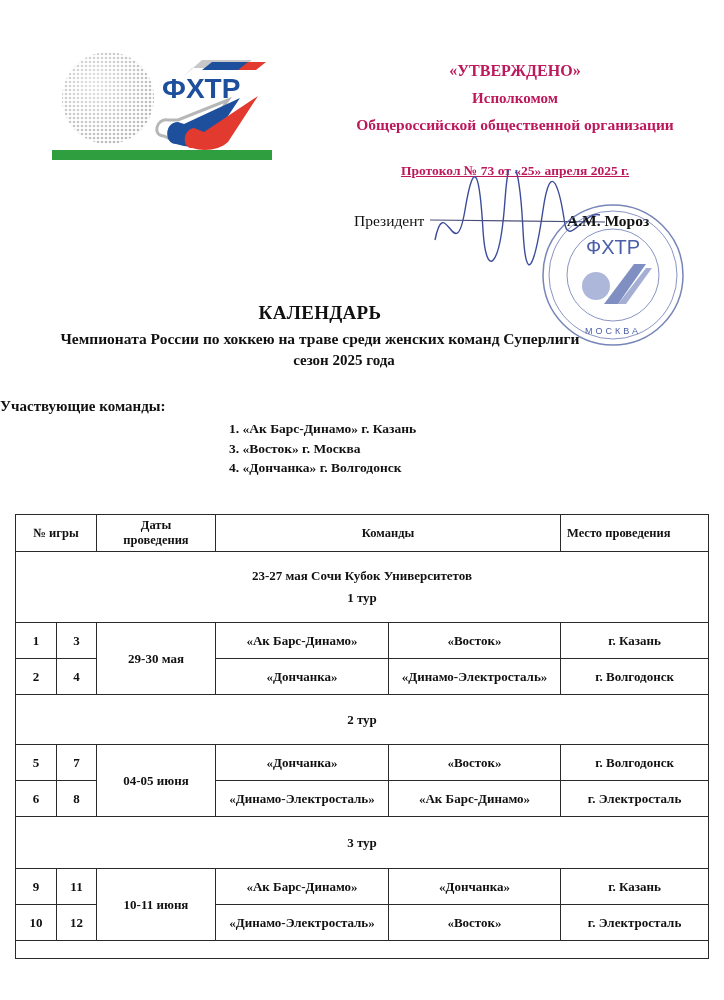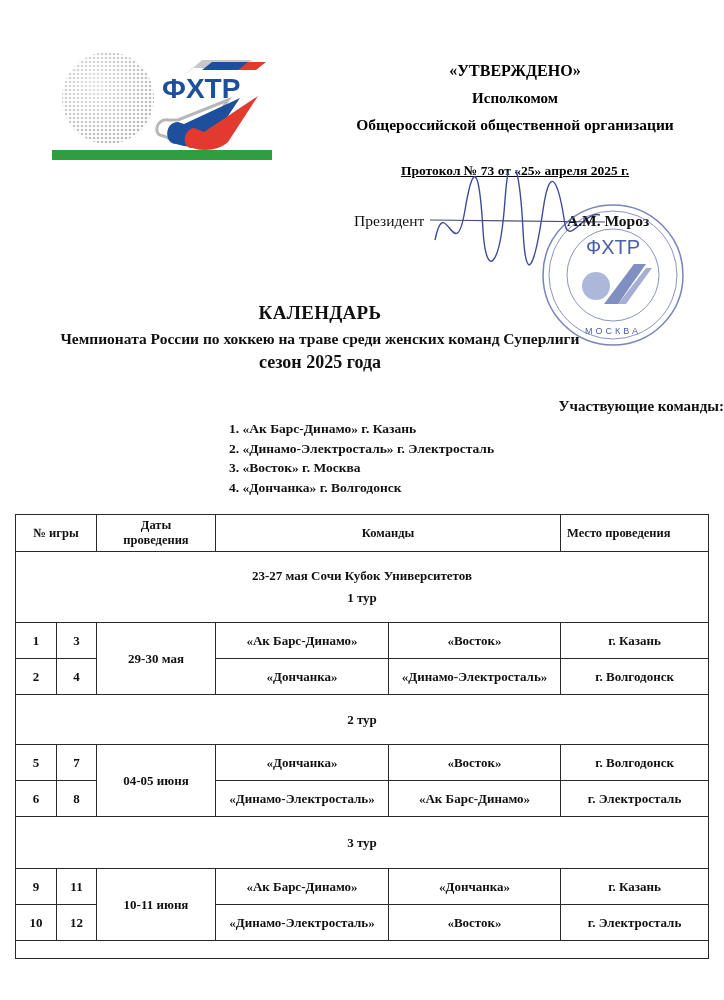--- a/index.html
+++ b/index.html
@@ -5,36 +5,36 @@
   html, body { margin:0; padding:0; }
   body {
     width:724px; height:1000px; position:relative; overflow:hidden;
     background:#ffffff; color:#111;
     font-family: "Liberation Serif", "DejaVu Serif", serif;
   }
   .abs { position:absolute; }
   
   .logo { left:52px; top:40px; width:220px; height:122px; }
   
-  .approve { left:330px; width:370px; text-align:center; font-weight:bold; color:#000000; }
+  .approve { left:330px; width:370px; text-align:center; font-weight:bold; color:#be185d; }
   .approve .l1 { position:absolute; left:0; width:100%; top:62px; font-size:16px; }
   .approve .l2 { position:absolute; left:0; width:100%; top:90px; font-size:15px; }
   .approve .l3 { position:absolute; left:0; width:100%; top:116px; font-size:15.5px; }
   .approve .l4 { position:absolute; left:0; width:100%; top:136px; font-size:15.5px; }
   .approve .l5 { position:absolute; left:0; width:100%; top:163px; font-size:13.5px; text-decoration:underline; }
   .president { left:354px; top:212px; font-size:15.5px; font-weight:normal; }
   .signer { left:567px; top:212px; font-size:15.5px; font-weight:bold; }
   .signature { left:425px; top:170px; width:190px; height:100px; }
   .stamp { left:538px; top:200px; width:150px; height:150px; }
   
   .title { left:0; width:640px; text-align:center; font-weight:bold; }
   .t1 { top:302px; font-size:19px; letter-spacing:0.3px; }
   .t2 { top:330px; font-size:15.5px; }
-  .t3 { top:352px; font-size:18px; }
-  .teams-head { left:0; width:724px; top:398px; text-align:right; font-weight:bold; font-size:15px; }
+  .t3 { top:352px; font-size:15px;padding-left:24px; }
+  .teams-head { left:0; width:724px; top:398px; text-align:left; font-weight:bold; font-size:15px; }
   .teams-list { left:229px; top:419px; font-weight:bold; font-size:13.5px; line-height:19.5px; }
   .teams-list div { white-space:nowrap; }
   
   .tbl { position:absolute; left:15px; top:514px; width:693px; border-collapse:collapse; table-layout:fixed; }
   .tbl td { border:1.8px solid #2a2a2a; text-align:center; vertical-align:middle; font-weight:bold; font-size:13px; padding:0; }
   .tbl .hdr td { height:36px; font-size:12.5px; line-height:15px; }
   .tbl .sec td { font-size:13px; line-height:22px; }
   .tbl .m td { height:35px; }
   .tbl .venue-hdr { text-align:left; padding-left:6px;margin-left:23px; }
 </style>
@@ -98,21 +98,20 @@
   </svg>
 </div>
 
 <div class="abs title t1">КАЛЕНДАРЬ</div>
 <div class="abs title t2">Чемпионата России по хоккею на траве среди женских команд Суперлиги</div>
 <div class="abs title t3">сезон 2025 года</div>
 
 <div class="abs teams-head">Участвующие команды:</div>
 <div class="abs teams-list">
   <div>1. «Ак Барс-Динамо» г. Казань</div>
-  <div>2. «Динамо-Электросталь» г. Электросталь</div>
   <div>3.  «Восток» г. Москва</div>
   <div>4.  «Дончанка» г. Волгодонск</div>
 </div>
 
 <table class="tbl">
   <colgroup>
     <col style="width:41px">
       <col style="width:40px">
       <col style="width:119px">
     <col style="width:173px">

